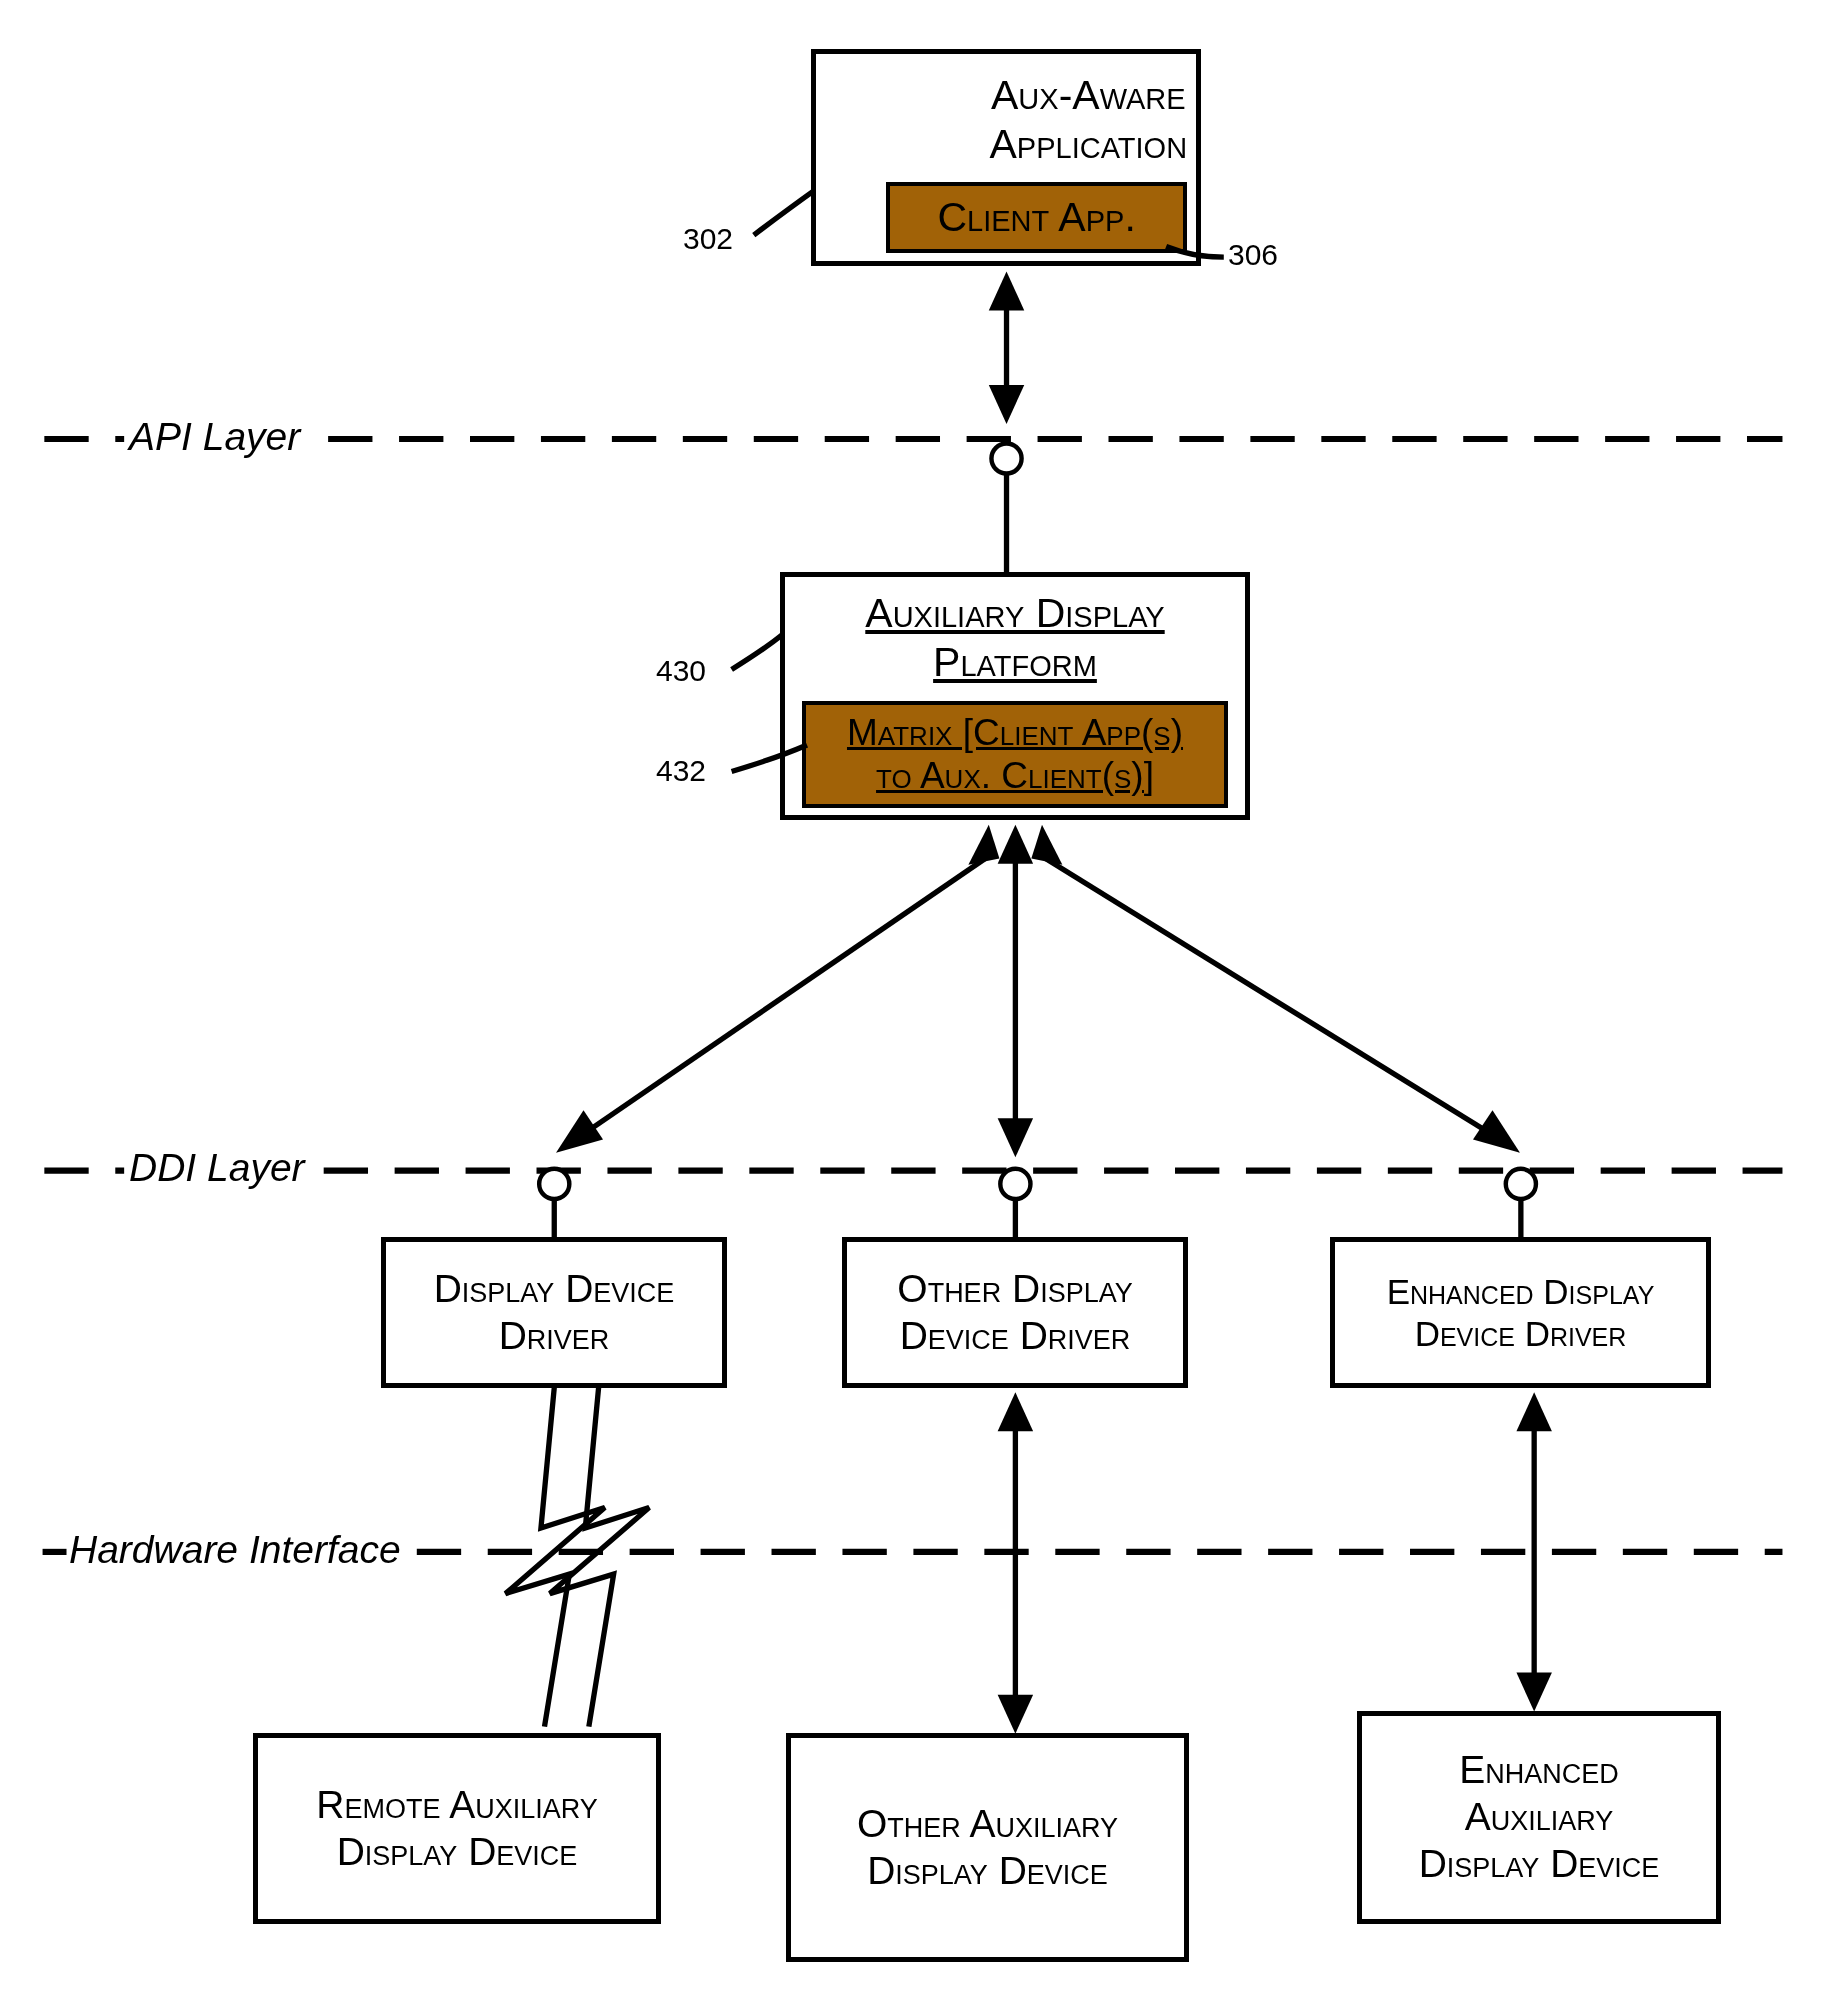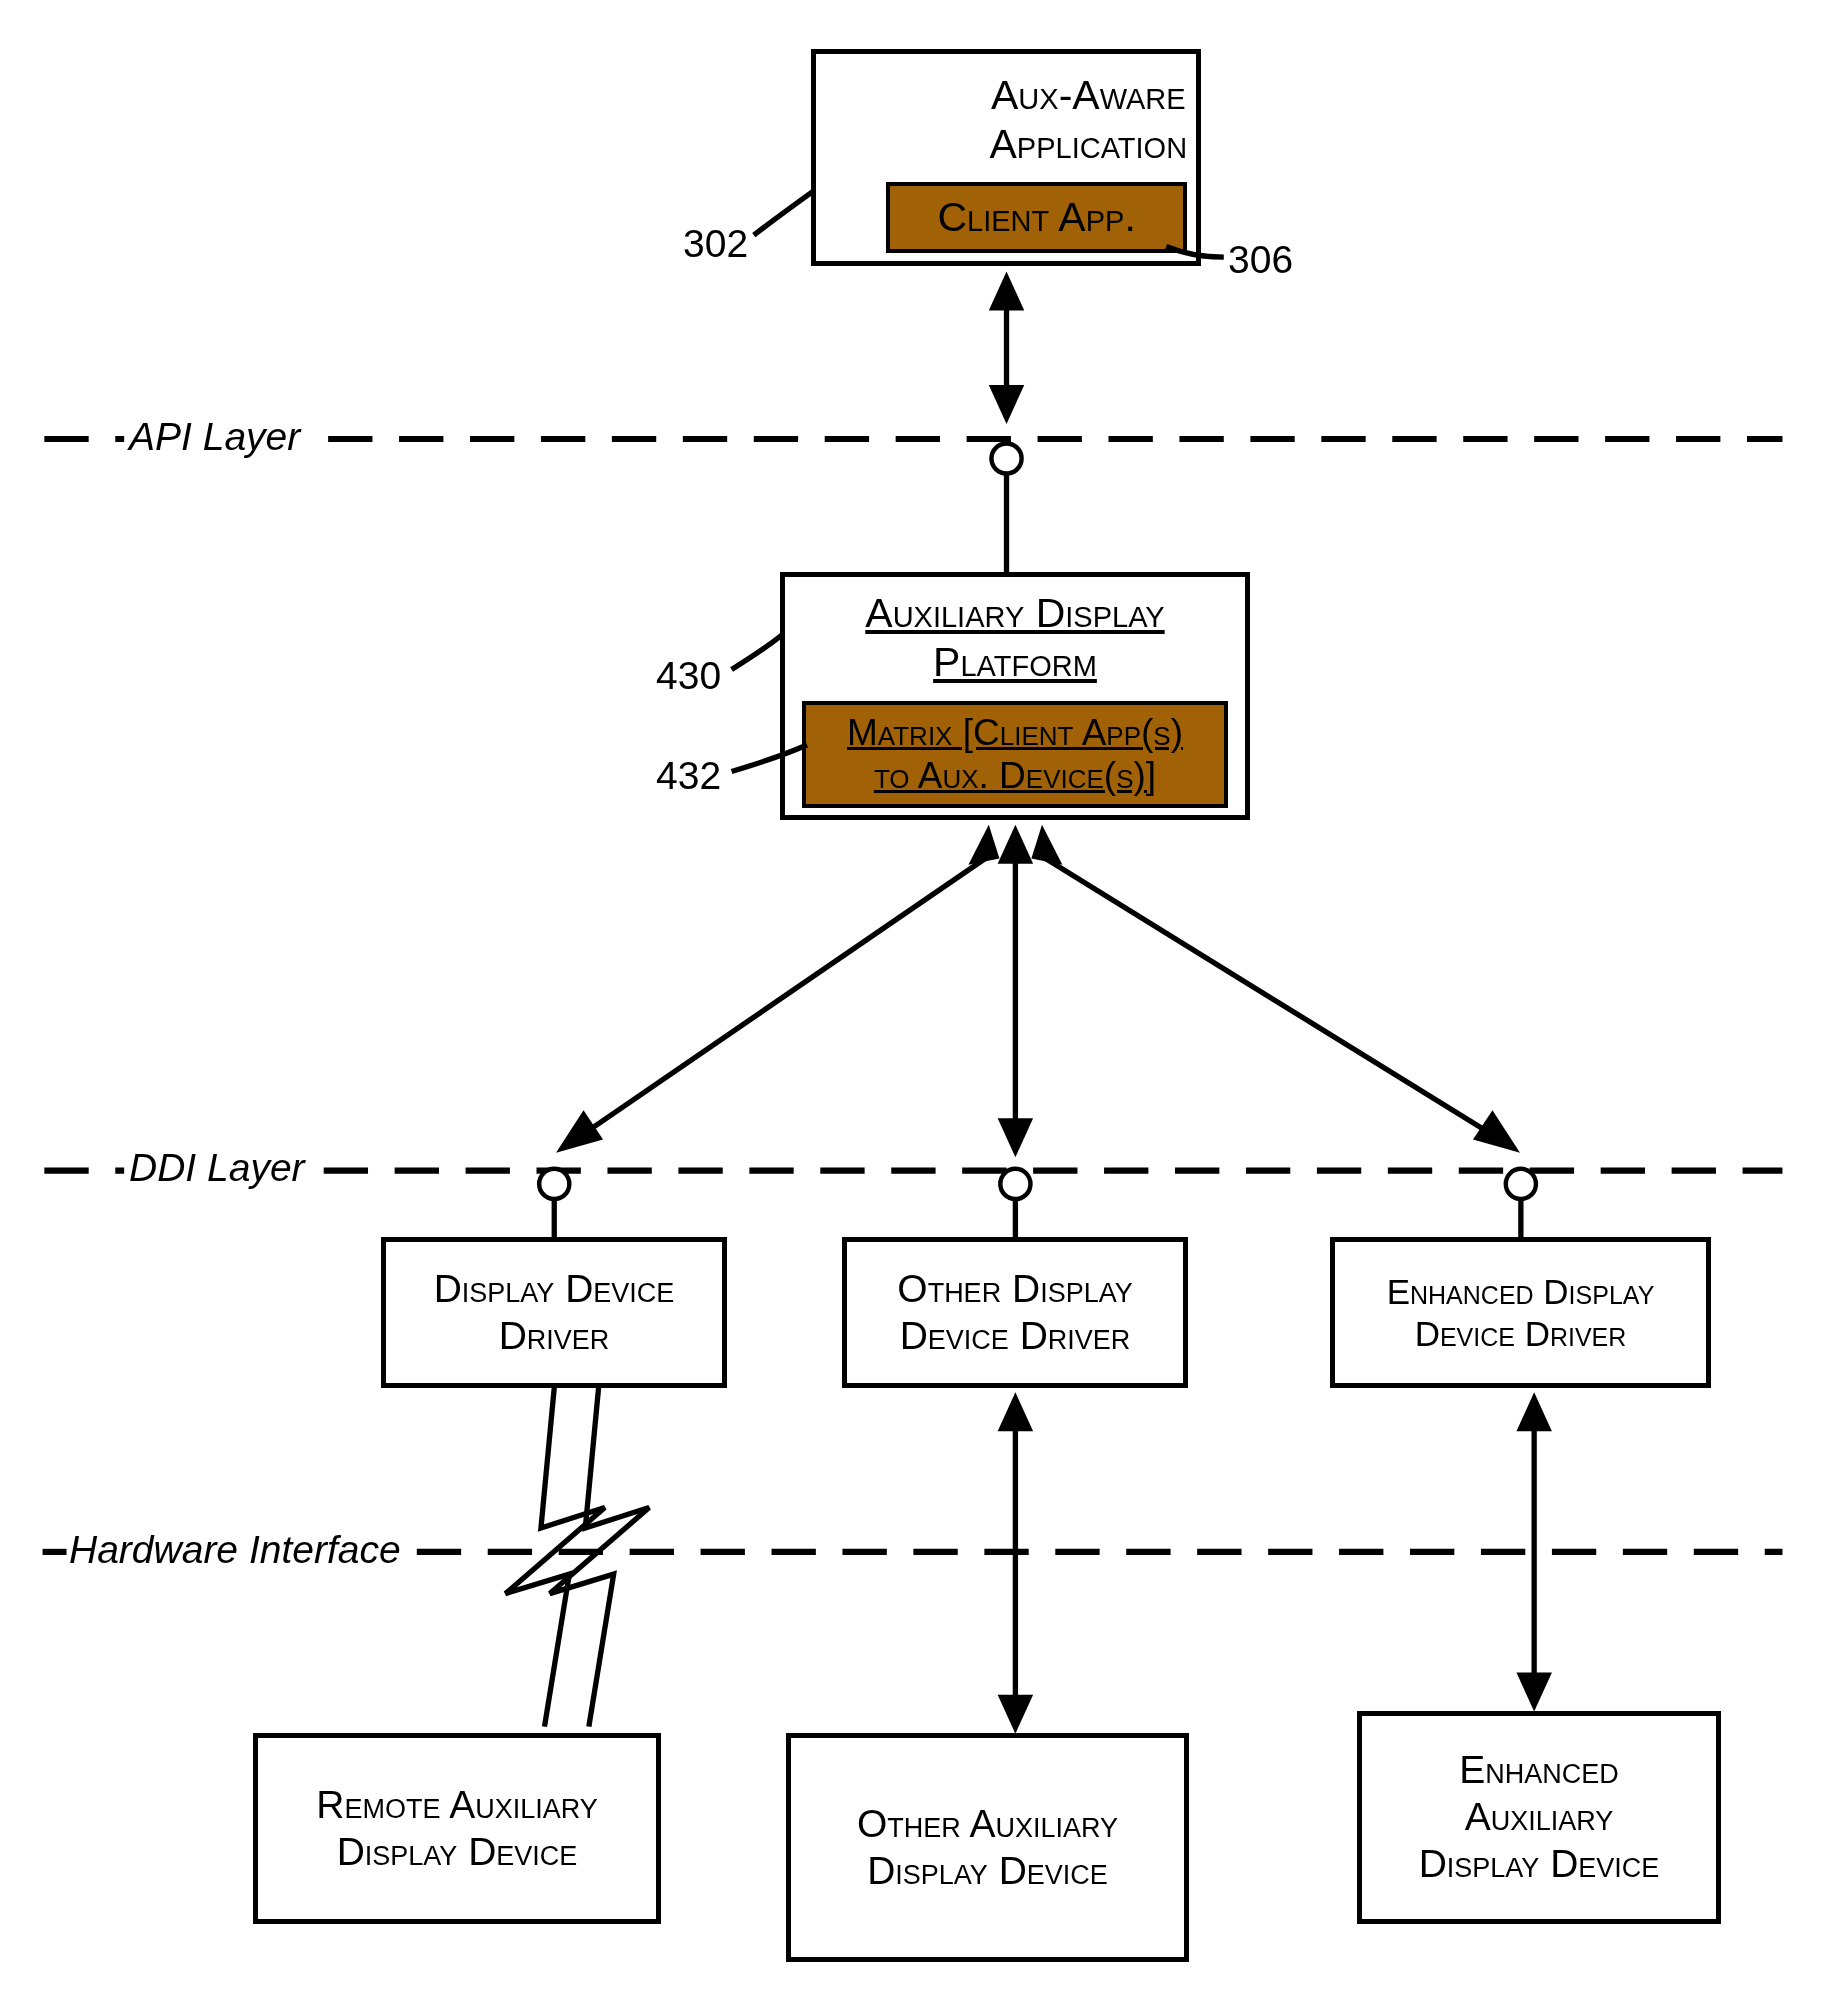--- a/index.html
+++ b/index.html
@@ -34,21 +34,21 @@
     background: #a16207;
   }
   .layer-label {
     position: absolute;
     font-style: italic;
     font-size: 39px;
     font-weight: 400;
   }
   .ref-label {
     position: absolute;
-    font-size: 39px;
+    font-size: 30px;
     font-weight: 400;
   }
   svg.overlay {
     position: absolute;
     top: 0; left: 0;
     width: 1841px;
     height: 1998px;
     pointer-events: none;
   }
   .dash { stroke: #000; stroke-width: 7; stroke-dasharray: 50 30; fill: none; }
@@ -69,21 +69,21 @@
   </div>
 </div>
 
 <div class="box" style="left:780px; top:572px; width:470px; height:248px; padding-top:14px;text-decoration:underline;">
   <div style="font-size:41px;">
     <span>Auxiliary Display</span><br>
     <span>Platform</span>
   </div>
   <div class="inner-box" style="margin-top:14px; font-size:37px; width:426px; line-height:1.15;">
     <span>Matrix [Client App(s)</span><br>
-    <span>to Aux. Device(s)]</span>
+    <span>to Aux. Client(s)]</span>
   </div>
 </div>
 
 <div class="box" style="left:381px; top:1237px; width:346px; height:151px; font-size:39px;">
   <span>Display Device</span>
   <span>Driver</span>
 </div>
 
 <div class="box" style="left:842px; top:1237px; width:346px; height:151px; font-size:39px;">
   <span>Other Display</span>

